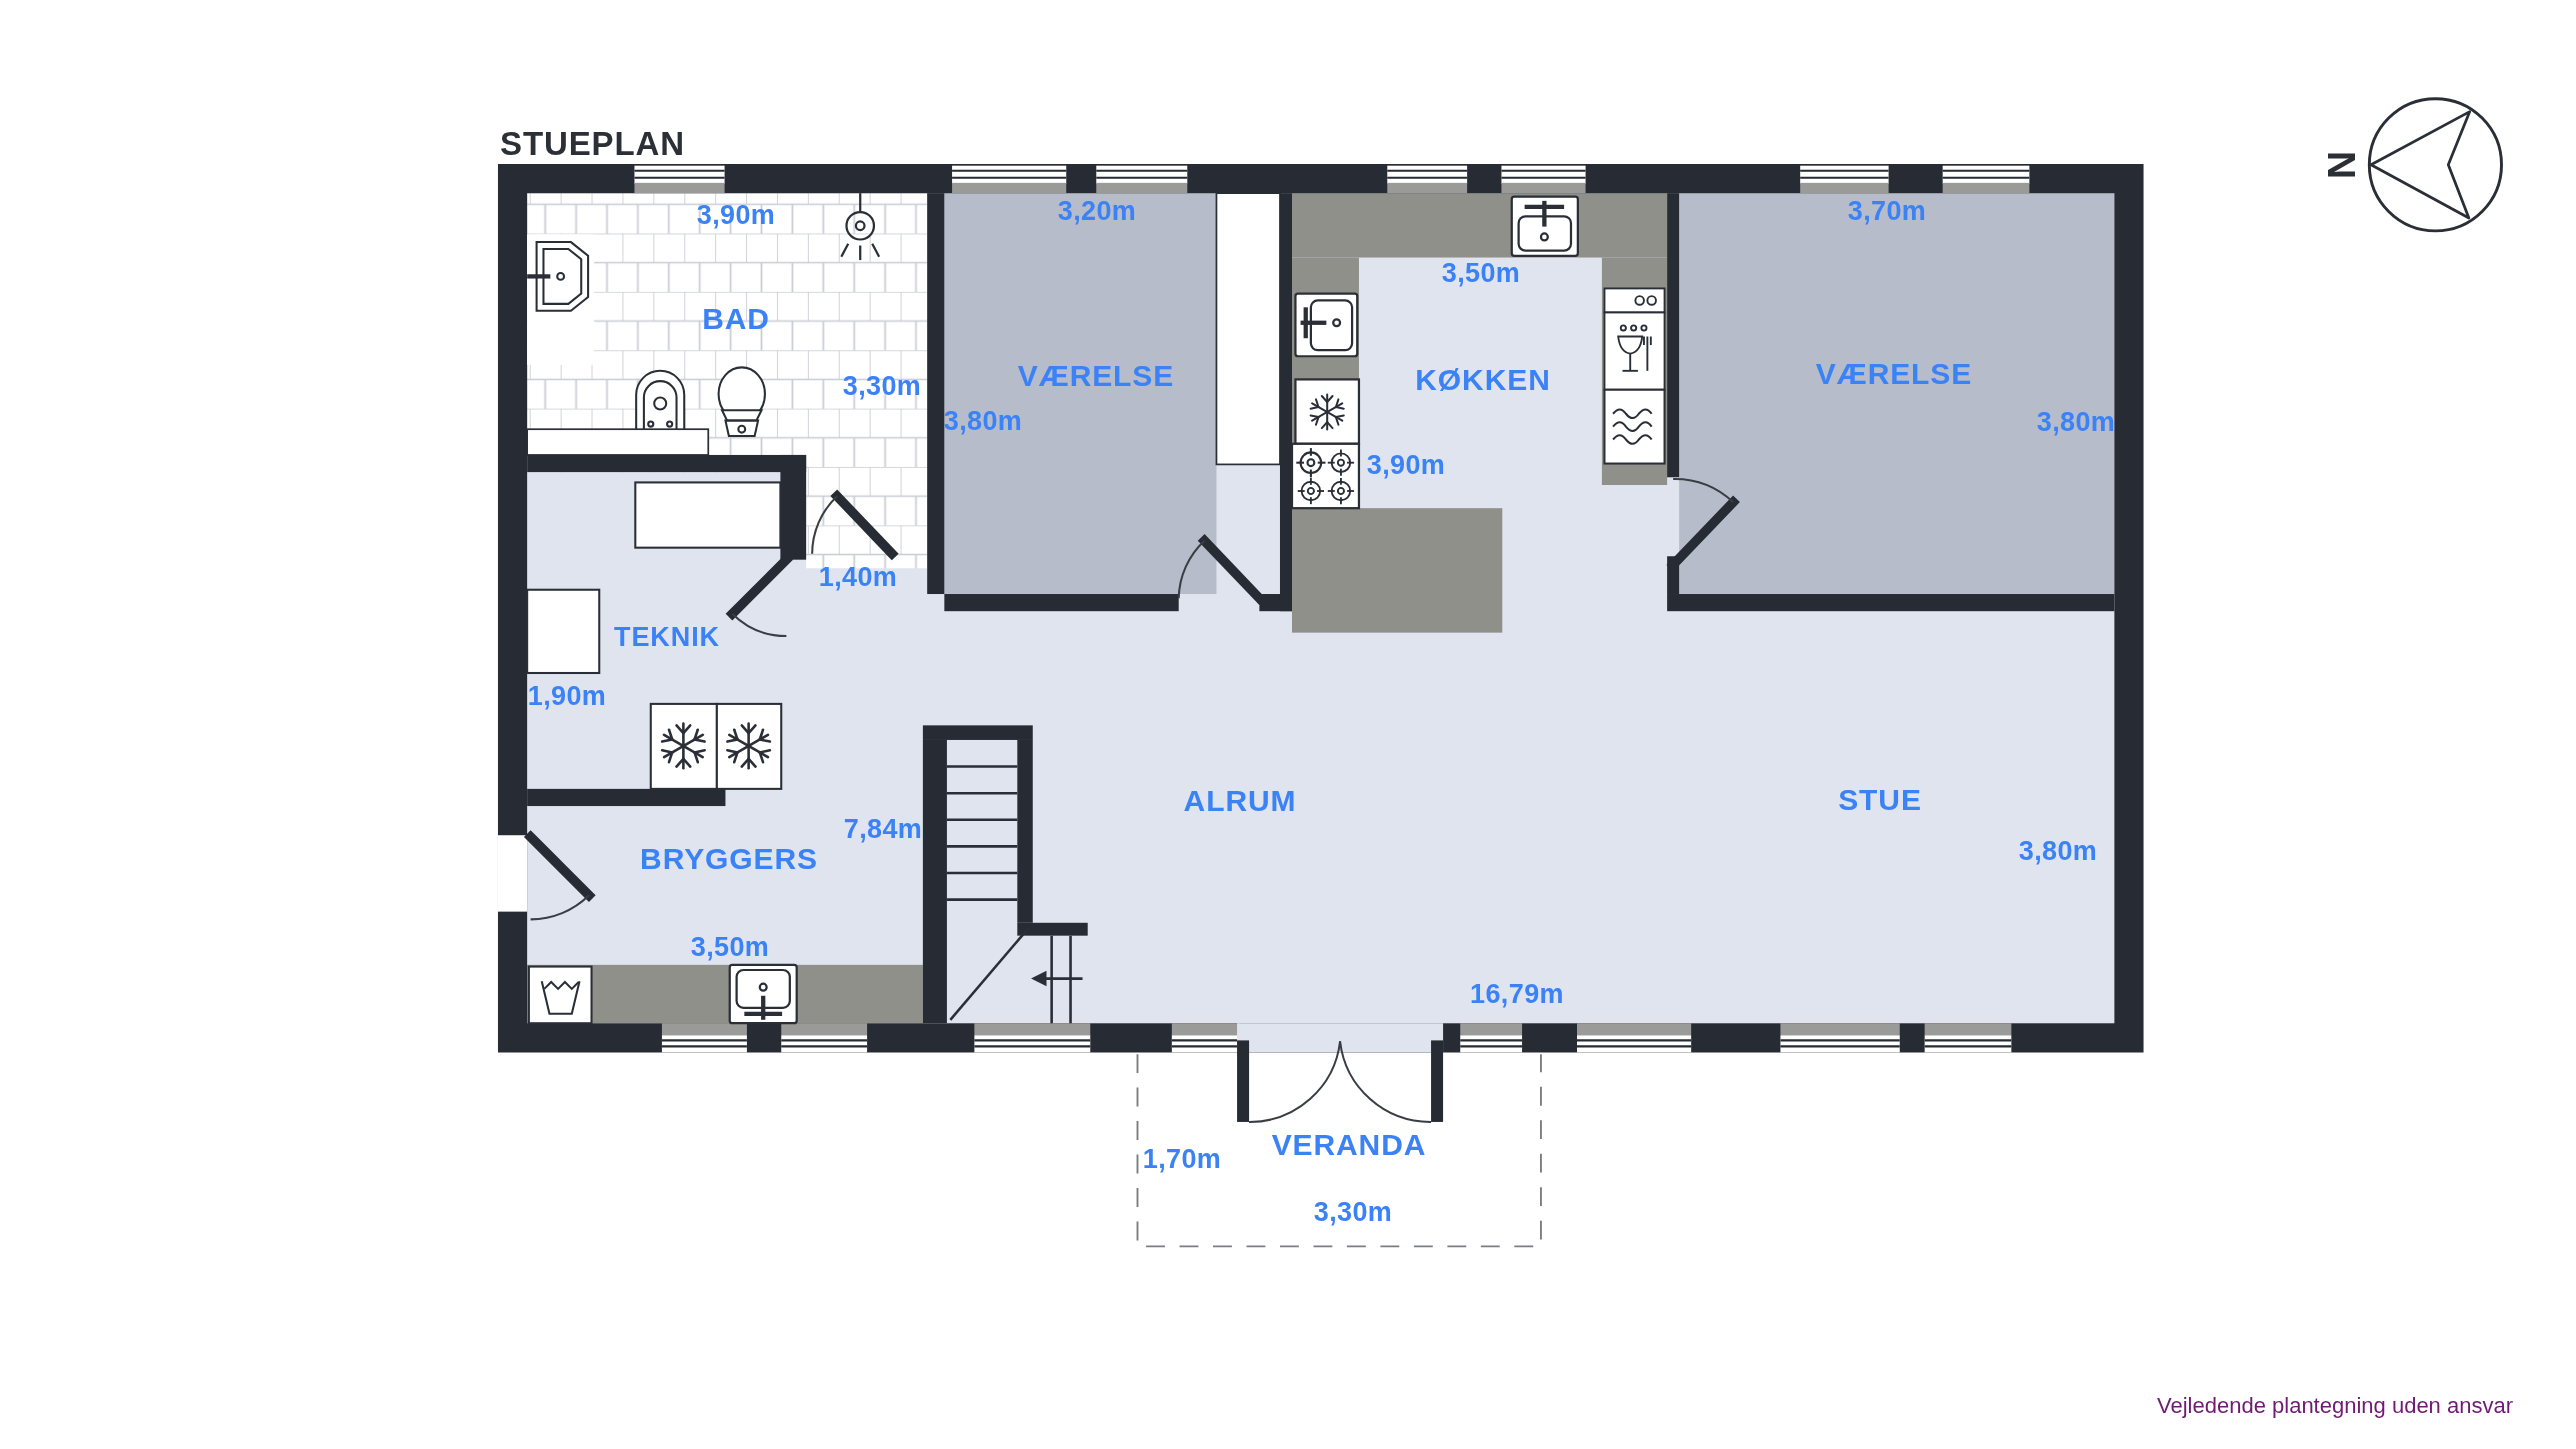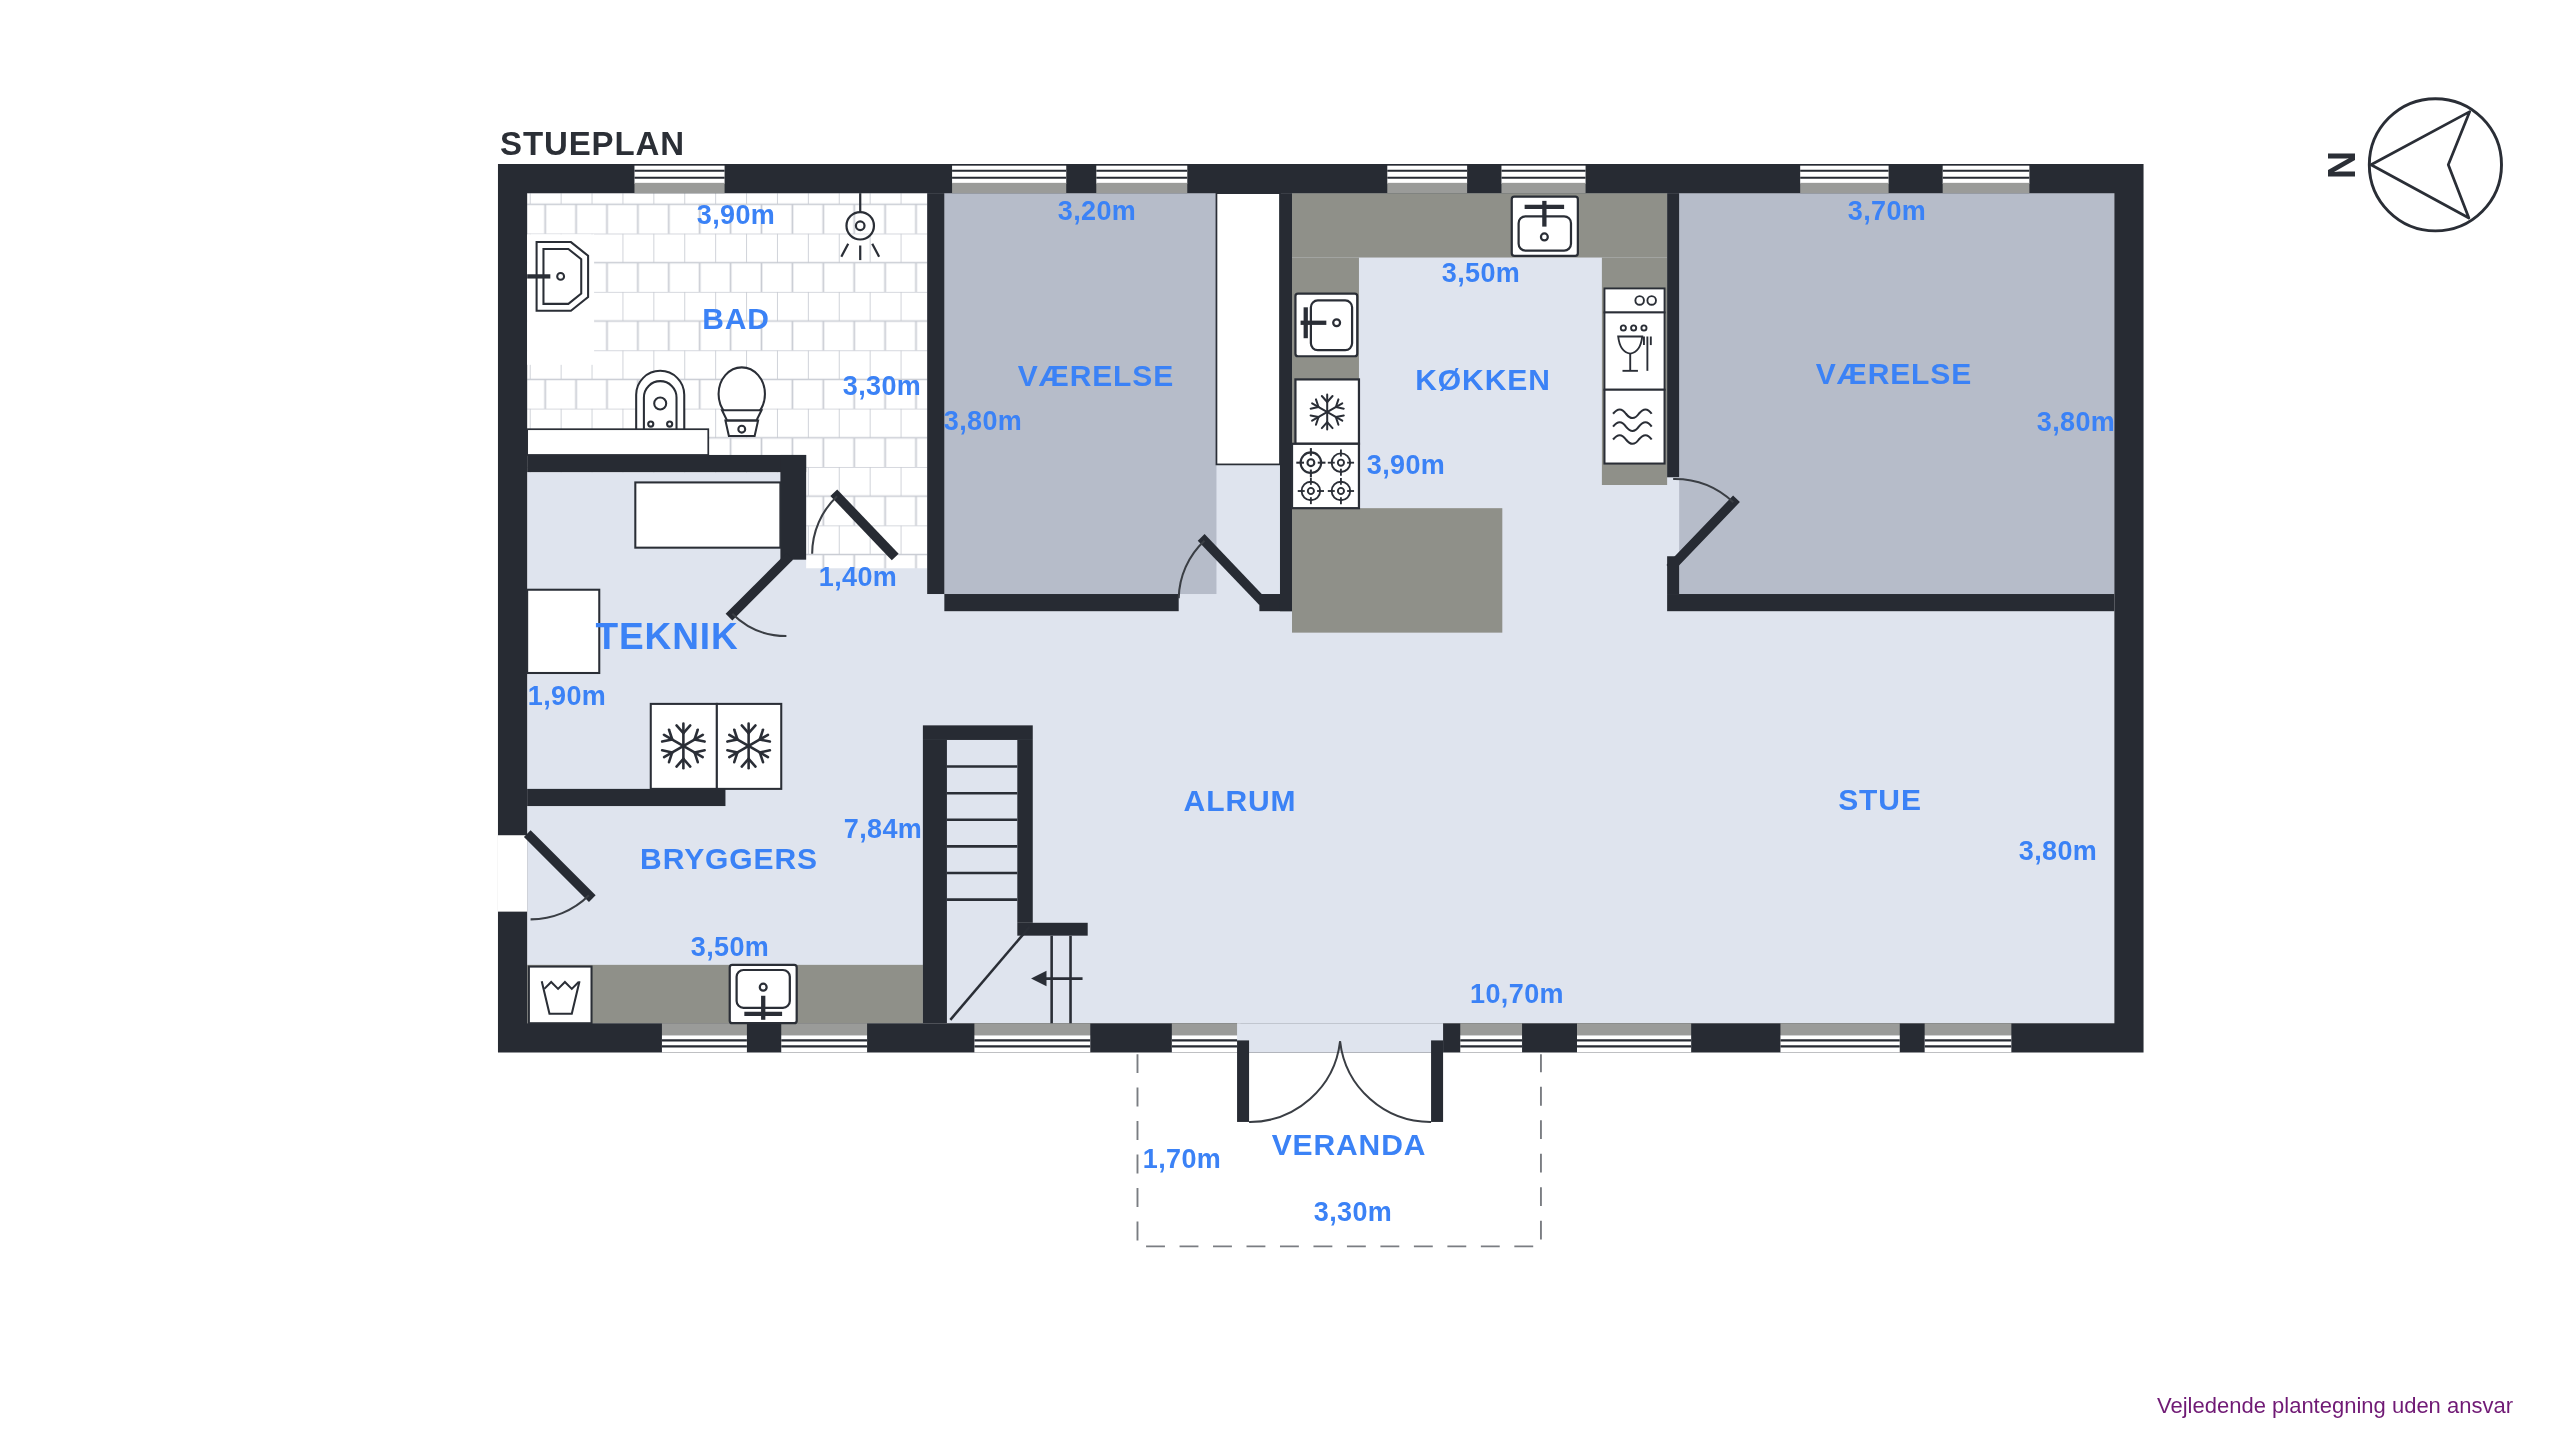--- a/index.html
+++ b/index.html
@@ -319,31 +319,31 @@
 
 <div class="lbl dim" style="left:1477px;top:273px">3,50m</div>
 <div class="lbl room" style="left:1479px;top:380px">KØKKEN</div>
 <div class="lbl dim" style="left:1402px;top:465px">3,90m</div>
 
 <div class="lbl dim" style="left:1883px;top:211px">3,70m</div>
 <div class="lbl room" style="left:1890px;top:374px">VÆRELSE</div>
 <div class="lbl dim" style="left:2072px;top:422px">3,80m</div>
 
 <div class="lbl dim" style="left:854px;top:577px">1,40m</div>
-<div class="lbl room" style="left:663px;top:637px;font-size:37px">TEKNIK</div>
+<div class="lbl room" style="left:663px;top:637px;font-size:27px">TEKNIK</div>
 <div class="lbl dim" style="left:563px;top:696px">1,90m</div>
 
 <div class="lbl room" style="left:725px;top:859px">BRYGGERS</div>
 <div class="lbl dim" style="left:879px;top:829px">7,84m</div>
 <div class="lbl dim" style="left:726px;top:947px">3,50m</div>
 
 <div class="lbl room" style="left:1236px;top:801px">ALRUM</div>
 <div class="lbl room" style="left:1876px;top:800px">STUE</div>
 <div class="lbl dim" style="left:2054px;top:851px">3,80m</div>
-<div class="lbl dim" style="left:1513px;top:994px">10,70m</div>
+<div class="lbl dim" style="left:1513px;top:994px">16,79m</div>
 
 <div class="lbl room" style="left:1345px;top:1145px">VERANDA</div>
 <div class="lbl dim" style="left:1178px;top:1159px">1,70m</div>
 <div class="lbl dim" style="left:1349px;top:1212px">3,30m</div>
 
 <div class="disclaimer">Vejledende plantegning uden ansvar</div>
 
 </div>
 
 

